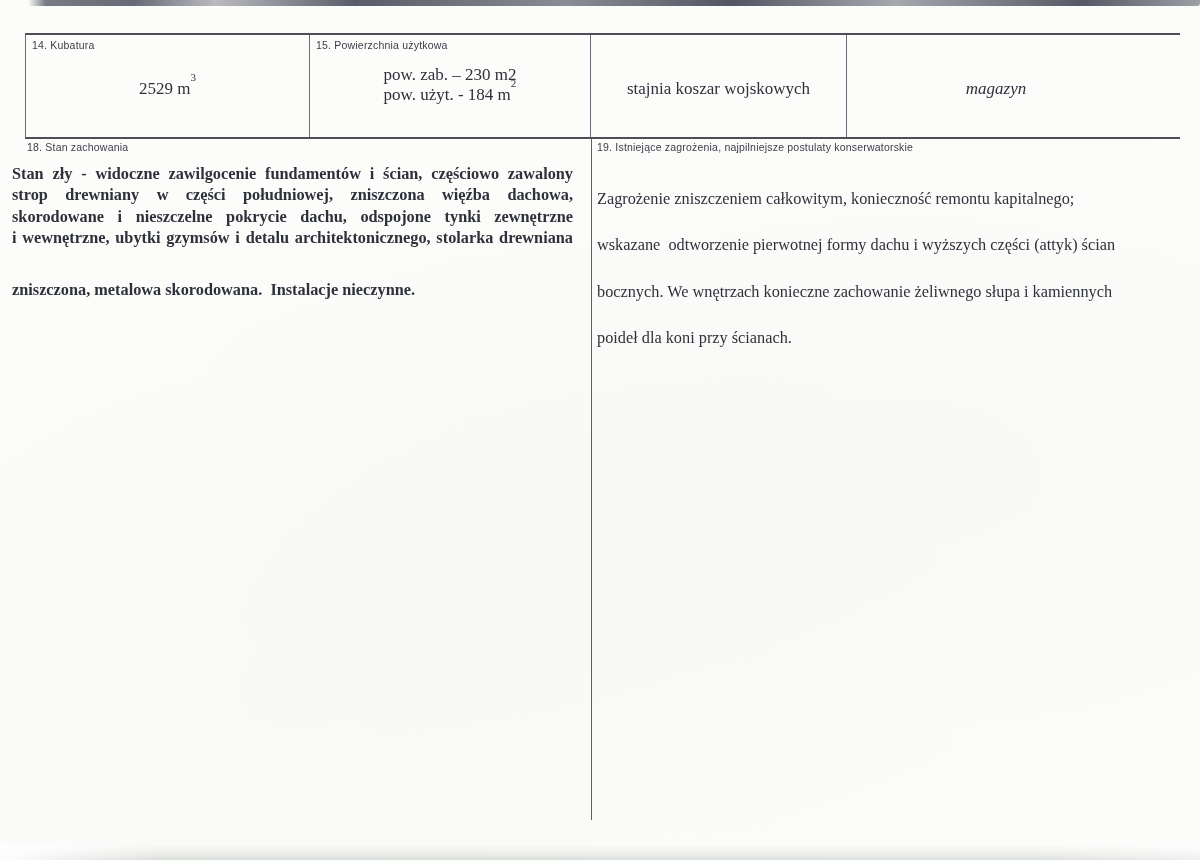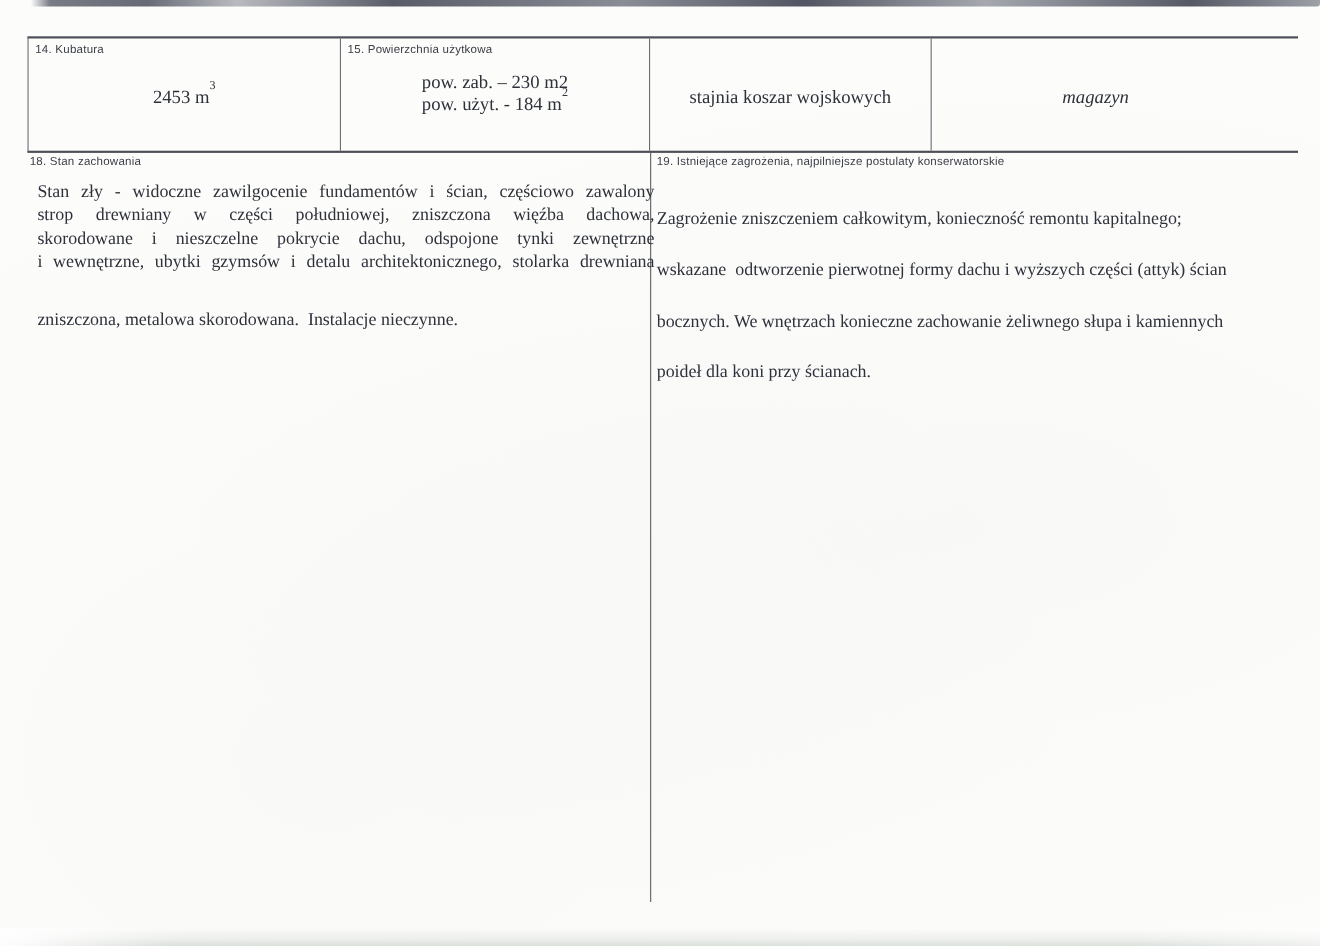--- a/index.html
+++ b/index.html
@@ -125,21 +125,21 @@
     width: 1px; height: 681px;
     background: #5d5f67;
   }
   .para {
     position: absolute;
     top: 163px;
     font-size: 16.3px;
     line-height: 21.4px;
     color: #2e313a;
   }
-  .para.left-col { left: 34px; width: 561px; }
+  .para.left-col { left: 12px; width: 561px; font-weight: bold; }
   .para.right-col { left: 597px; width: 580px; }
   .jline {
     text-align: justify;
     text-align-last: justify;
     text-justify: inter-word;
     white-space: nowrap;
   }
   .jline.final {
     text-align-last: left;
     margin-top: 30px;
@@ -149,21 +149,21 @@
 </head>
 <body>
 
 <div class="page">
 
   <div class="artifact-top"></div>
 
   <div class="top-table">
     <div class="cell c1">
       <div class="cell-label">14. Kubatura</div>
-      <div class="cell-value"><span>2453 m</span><sup class="sp">3</sup></div>
+      <div class="cell-value"><span>2529 m</span><sup class="sp">3</sup></div>
     </div>
     <div class="cell c2">
       <div class="cell-label">15. Powierzchnia użytkowa</div>
       <div class="cell-value-block">
         <div class="inner">
           <div>pow. zab. – 230 m2</div>
           <div><span>pow. użyt. - 184 m</span><sup class="sp">2</sup></div>
         </div>
       </div>
     </div>

